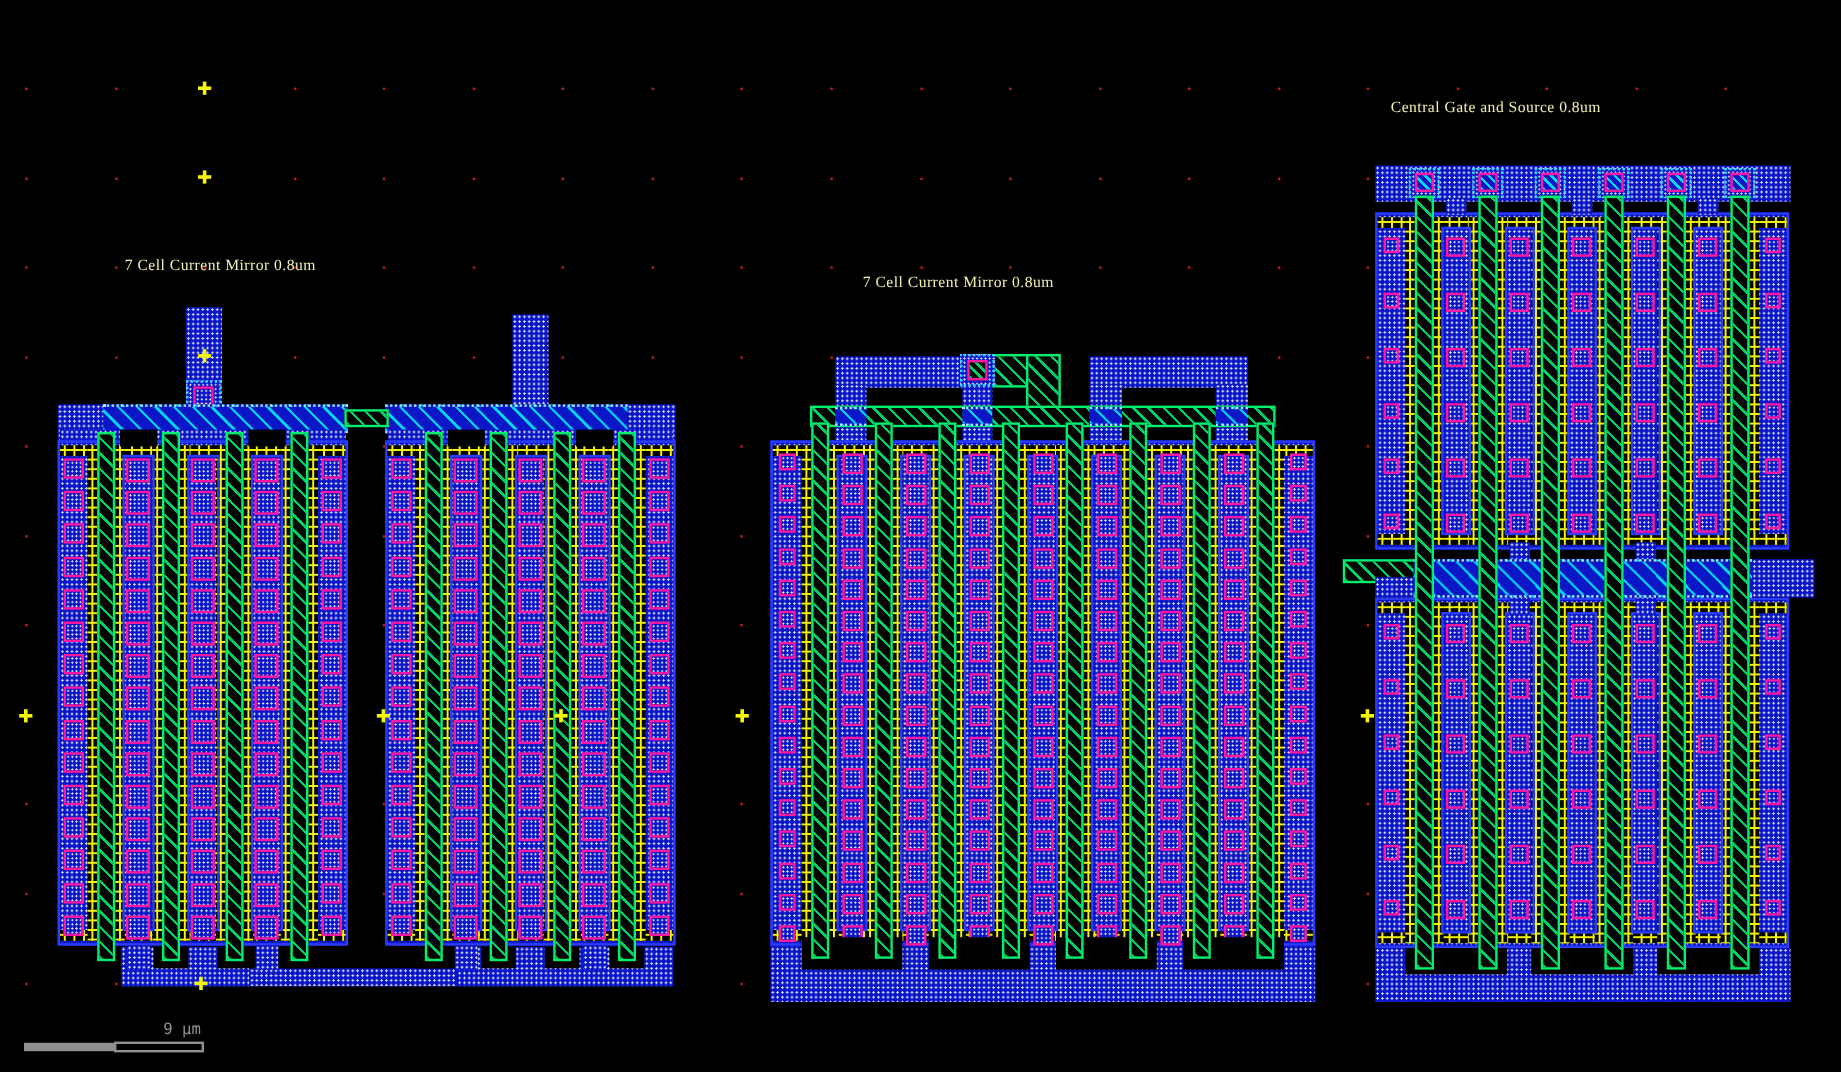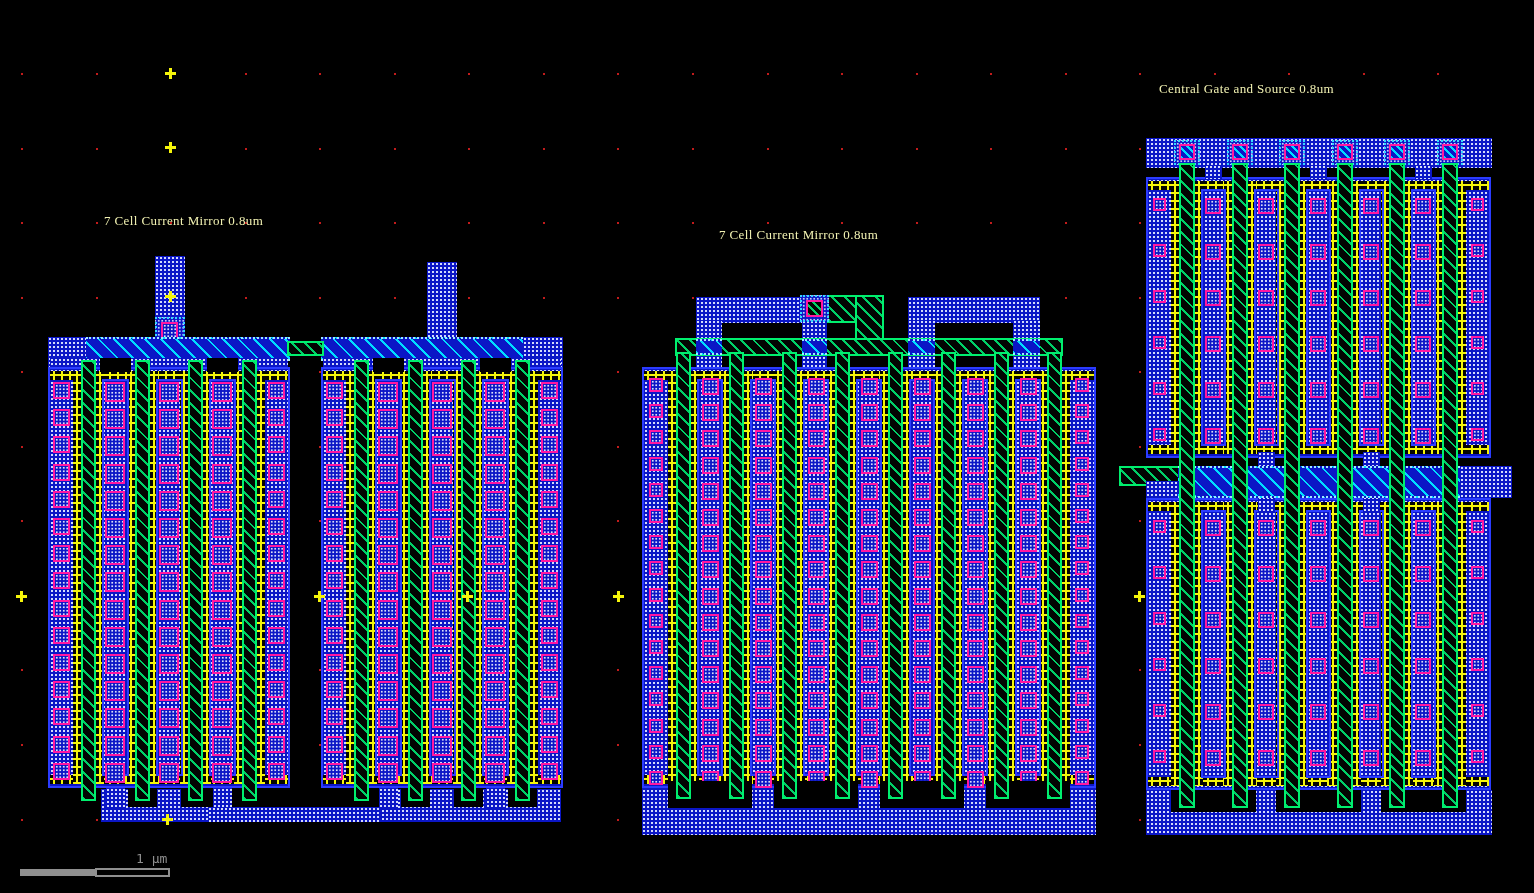--- a/index.html
+++ b/index.html
@@ -874,17 +874,17 @@
       <div class="gplus" style="left: 165px; top: 291px;"></div>
       <div class="gplus" style="left: 162px; top: 814px;"></div>
       <div class="gplus" style="left: 16px; top: 591px;"></div>
       <div class="gplus" style="left: 314px; top: 591px;"></div>
       <div class="gplus" style="left: 462px; top: 591px;"></div>
       <div class="gplus" style="left: 613px; top: 591px;"></div>
       <div class="gplus" style="left: 1134px; top: 591px;"></div>
     </div>
 
   <div>
-    <div class="sb-label">1 µm</div>
+    <div class="sb-label">9 µm</div>
     <div class="sb-fill"></div>
     <div class="sb-outline"></div>
   </div>
 </div>
 
 </body></html>

